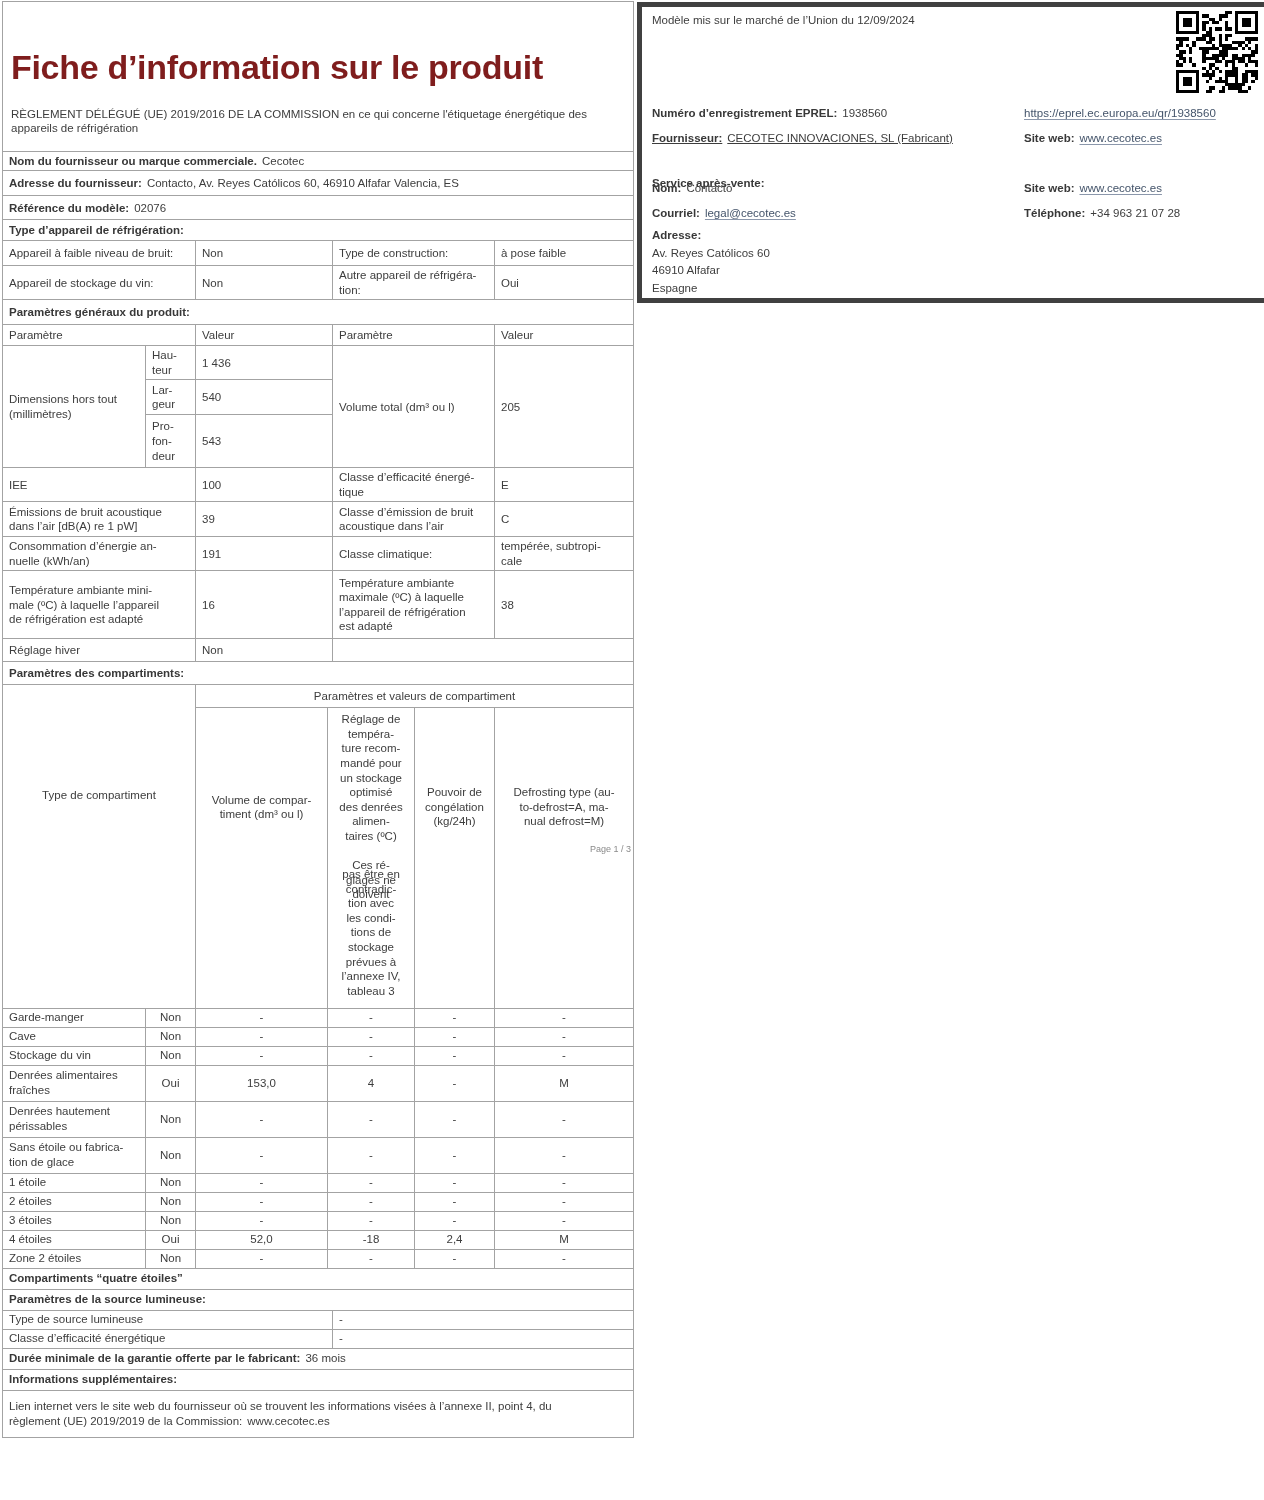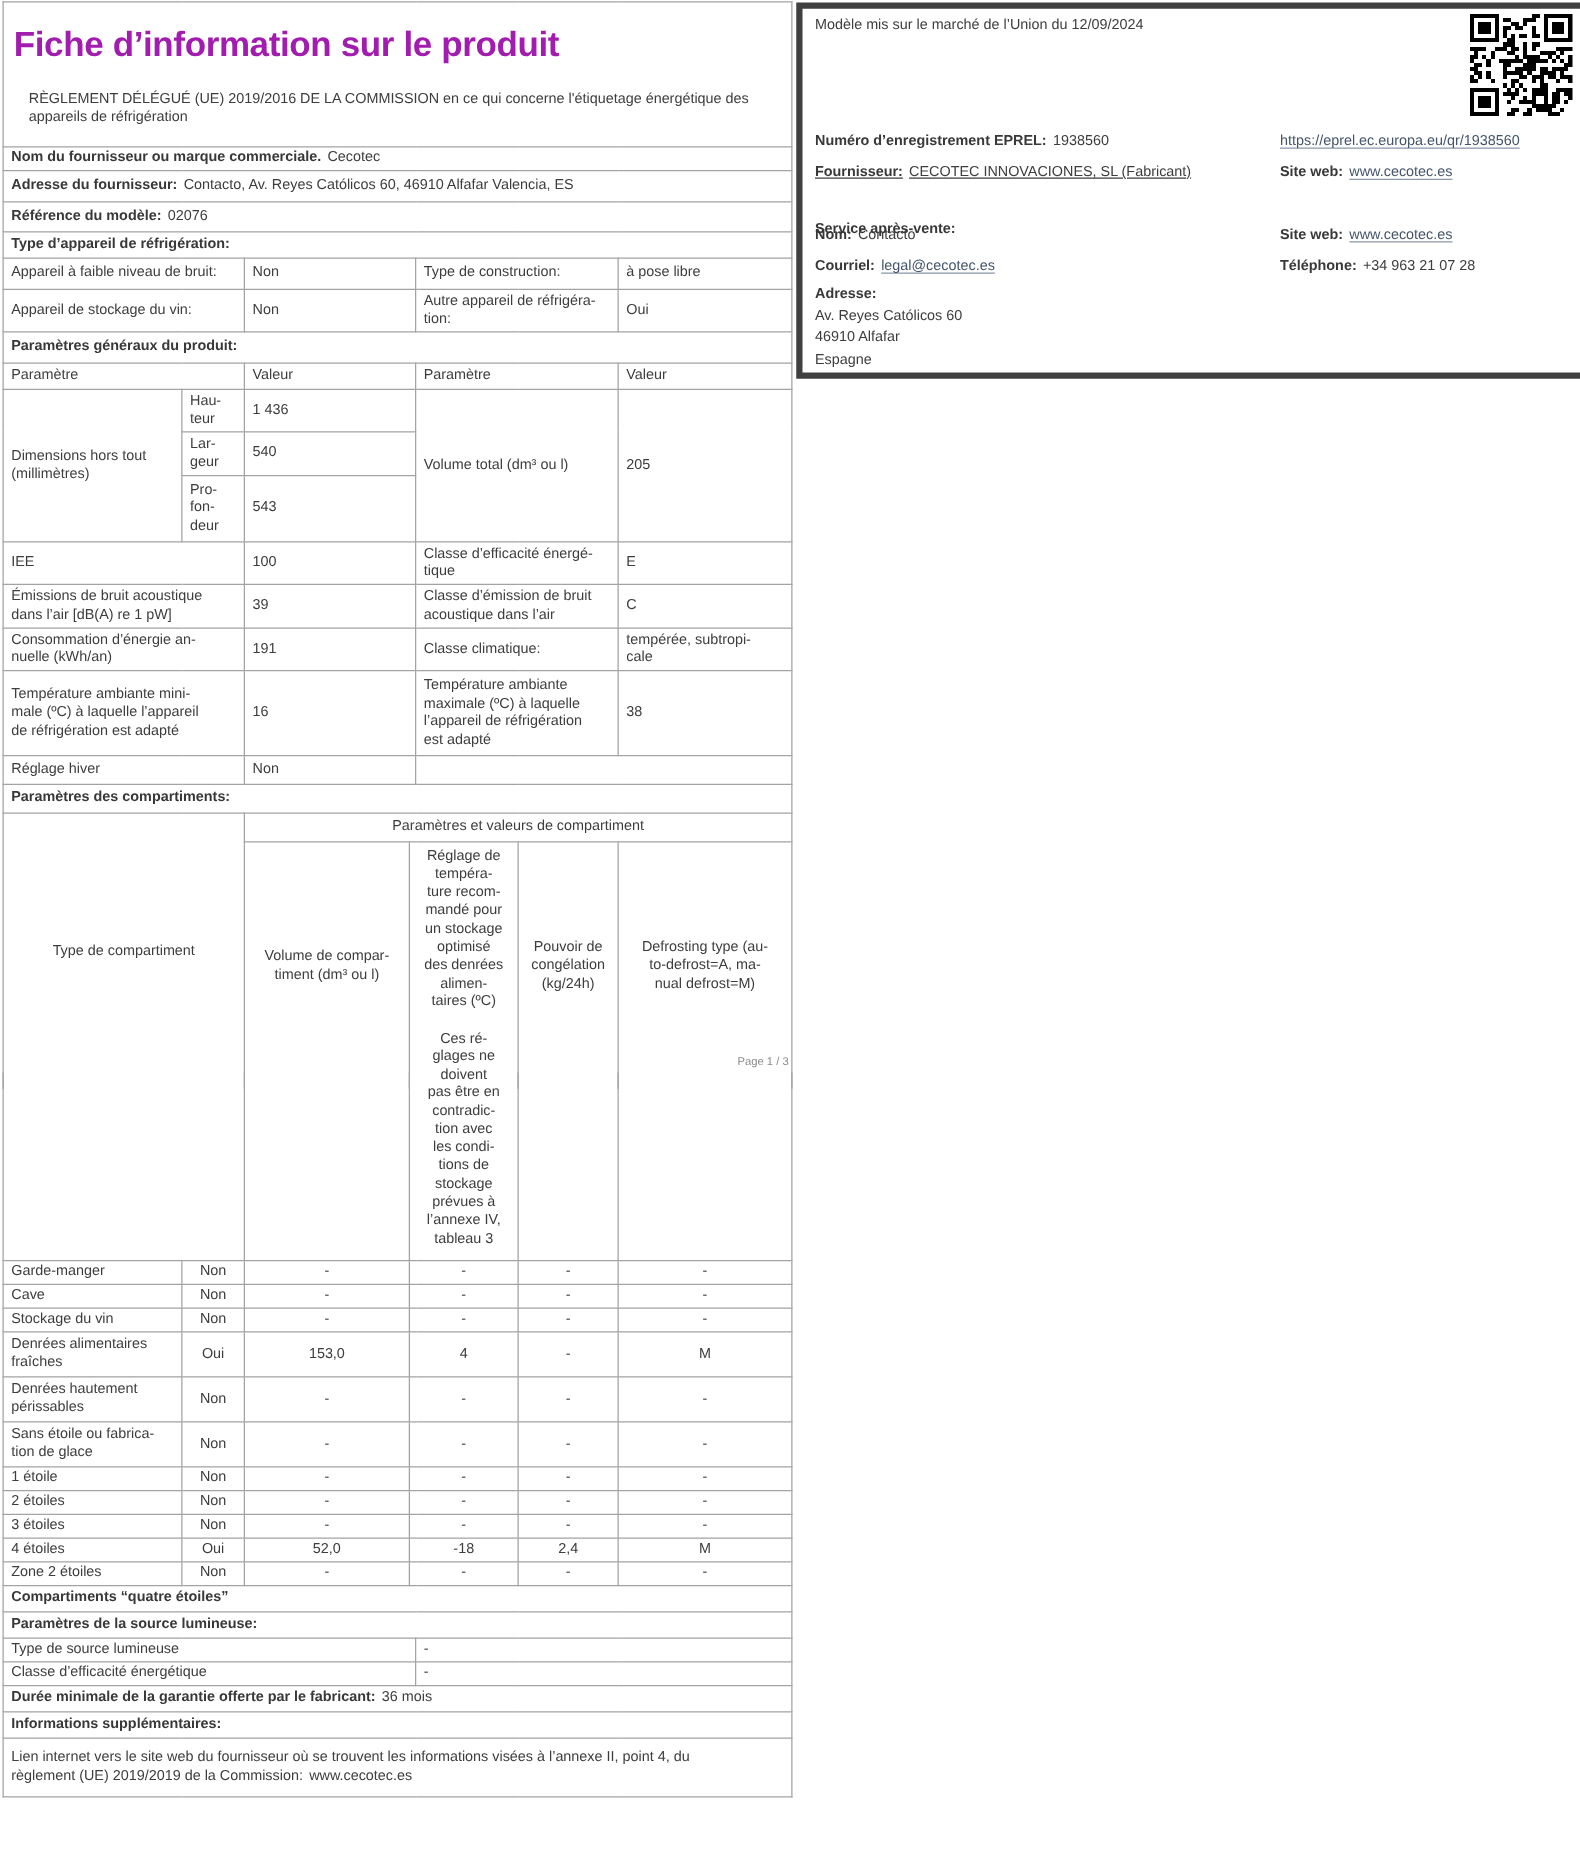--- a/index.html
+++ b/index.html
@@ -16,24 +16,24 @@
   }
   .page1{position:absolute;left:2px;top:1px;}
   .page2{position:absolute;left:2px;top:858px;}
   .page1 tr.cut td, .page1 td.nb-b{border-bottom:none;}
   .page2 tr.cut td{border-top:none;}
   b,.bold{font-weight:bold;color:#383838;}
   .v{margin-left:5px;}
   .tc{text-align:center;}
   .vtop{vertical-align:top;padding-top:3px;}
   .doc-title{
-    font-size:28px;font-weight:bold;color:#a21caf;
-    padding:3px 0 2px 2px;line-height:1.1;letter-spacing:-0.3px;
+    font-size:34px;font-weight:bold;color:#7f1d1d;
+    padding:3px 0 2px 2px;line-height:1.1;letter-spacing:-0.3px;margin-top:28px;
   }
-  .reg{padding:4px 0 0 2px;white-space:pre-line;margin-left:12px;}
+  .reg{padding:4px 0 0 2px;white-space:pre-line;}
   .pagemark{
     position:absolute;left:2px;top:844px;width:629px;text-align:right;
     font-size:9px;color:#8a8a8a;
   }
   
   .rpanel{
     position:absolute;left:637px;top:2px;width:623px;height:291px;
     border:5px solid #404040;background:#fff;
   }
   .rp-abs{position:absolute;white-space:nowrap;}
@@ -71,21 +71,21 @@
   <tr style="height:24px">
     <td colspan="7"><b>Référence du modèle:</b><span class="v">02076</span></td>
   </tr>
   <tr style="height:21px">
     <td colspan="7"><b>Type d’appareil de réfrigération:</b></td>
   </tr>
   <tr style="height:25px">
     <td colspan="2">Appareil à faible niveau de bruit:</td>
     <td colspan="2">Non</td>
     <td colspan="2">Type de construction:</td>
-    <td>à pose libre</td>
+    <td>à pose faible</td>
   </tr>
   <tr style="height:34px">
     <td colspan="2">Appareil de stockage du vin:</td>
     <td colspan="2">Non</td>
     <td colspan="2">Autre appareil de réfrigéra-
 tion:</td>
     <td>Oui</td>
   </tr>
   <tr style="height:25px">
     <td colspan="7"><b>Paramètres généraux du produit:</b></td>

